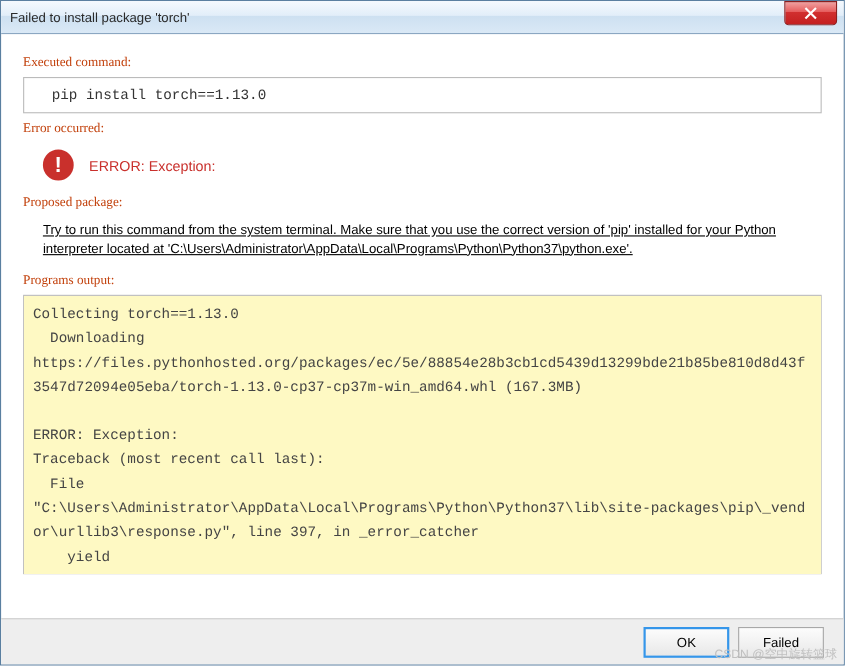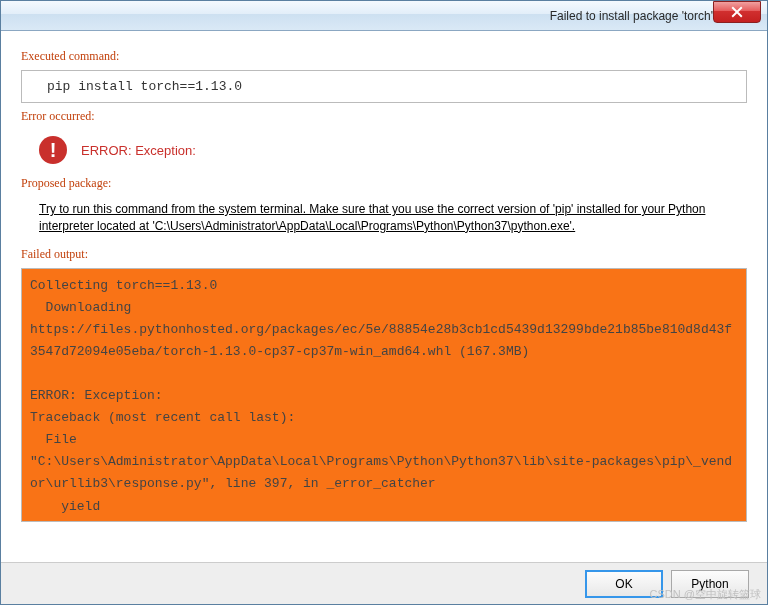--- a/index.html
+++ b/index.html
@@ -1,28 +1,28 @@
 <!DOCTYPE html>
 <html><head>
   <meta charset="utf-8">
   <style>
     * { box-sizing: border-box; margin: 0; padding: 0; }
     body { width: 768px; height: 605px; font-family: "Segoe UI", Tahoma, sans-serif; font-size: 12px; background: #fff; border: 1px solid #5a7fa0; position: relative; }
     .titlebar { height: 30px; background: linear-gradient(to bottom, #f4f9fe 0%, #e2eef9 45%, #cde0f1 46%, #dae9f6 100%); display: flex; align-items: center; border-bottom: 1px solid #8ba7c2; position: relative; }
-    .titlebar-text { padding-left: 8px; color: #2a2a2a; font-size: 12px; flex: 1; text-align: right; }
+    .titlebar-text { padding-left: 8px; color: #2a2a2a; font-size: 12px; flex: 1; }
     .close-btn { width: 48px; height: 22px; background: linear-gradient(to bottom, #f0a0a0 0%, #e55b5b 45%, #d12f2f 46%, #c42020 100%); border: 1px solid #8a2020; border-radius: 0 0 4px 4px; margin-right: 6px; margin-top: -8px; display: flex; align-items: center; justify-content: center; }
     .close-btn svg { width: 12px; height: 12px; }
     .content { padding: 12px 20px 50px 20px; }
     .section-label { margin: 6px 0 6px 0; color: #c2410c; font-family: Liberation Serif, serif; }
     .cmd-box { border: 1px solid #bbb; background: #fff; padding: 8px 25px; font-family: "Courier New", monospace; font-size: 13px; color: #333; }
     .error-row { display: flex; align-items: center; gap: 14px; padding: 6px 0 6px 18px; }
     .err-icon { width: 28px; height: 28px; border-radius: 50%; background: #c9302c; display: flex; align-items: center; justify-content: center; color: #fff; font-weight: bold; font-size: 20px; }
     .err-text { color: #c9302c; font-size: 13px; }
     .solution-text { padding: 4px 0 6px 18px; color: #000; line-height: 1.4; text-decoration: underline; }
-    .output-box { border: 1px solid #bbb; background: #f97316; height: 254px; overflow-y: auto; padding: 6px 8px; font-family: "SimSun","Courier New",monospace; font-size: 13px; color: #444; line-height: 1.7; }
+    .output-box { border: 1px solid #bbb; background: #fef9c3; height: 254px; overflow-y: auto; padding: 6px 8px; font-family: "SimSun","Courier New",monospace; font-size: 13px; color: #444; line-height: 1.7; }
     .output-box .line { white-space: pre-wrap; word-break: break-all; }
     .footer { position: absolute; bottom: 0; left: 0; right: 0; height: 42px; background: #eee; border-top: 1px solid #ccc; display: flex; justify-content: flex-end; align-items: center; gap: 8px; padding-right: 18px; }
     .btn { min-width: 78px; height: 28px; border: 1px solid #a8a8a8; background: linear-gradient(to bottom,#fcfcfc,#e8e8e8); font-size: 12px; cursor: pointer; }
     .btn.primary { border: 2px solid #3596ea; }
     .watermark { position: absolute; right: 6px; bottom: 2px; color: #c0c0c0; font-size: 11px; pointer-events: none; }
     ::-webkit-scrollbar { width: 16px; }
     ::-webkit-scrollbar-track { background: #f0f0f0; border-left: 1px solid #ccc; }
     ::-webkit-scrollbar-thumb { background: #cfcfcf; border: 1px solid #aaa; }
   </style>
 </head>
@@ -44,33 +44,33 @@
 
   <div class="section-label">Error occurred:</div>
   <div class="error-row">
     <div class="err-icon">!</div>
     <div class="err-text">ERROR: Exception:</div>
   </div>
 
   <div class="section-label">Proposed package:</div>
   <div class="solution-text">Try to run this command from the system terminal. Make sure that you use the correct version of 'pip' installed for your Python interpreter located at 'C:\Users\Administrator\AppData\Local\Programs\Python\Python37\python.exe'.</div>
 
-  <div class="section-label">Failed output:</div>
+  <div class="section-label">Programs output:</div>
   <div class="output-box" id="output-box">
       <div class="line">Collecting torch==1.13.0</div>
       <div class="line">  Downloading</div>
       <div class="line">https://files.pythonhosted.org/packages/ec/5e/88854e28b3cb1cd5439d13299bde21b85be810d8d43f3547d72094e05eba/torch-1.13.0-cp37-cp37m-win_amd64.whl (167.3MB)</div>
       <div class="line">&nbsp;</div>
       <div class="line">ERROR: Exception:</div>
       <div class="line">Traceback (most recent call last):</div>
       <div class="line">  File</div>
       <div class="line">"C:\Users\Administrator\AppData\Local\Programs\Python\Python37\lib\site-packages\pip\_vendor\urllib3\response.py", line 397, in _error_catcher</div>
       <div class="line">    yield</div>
       <div class="line">  File</div>
     </div>
 
 </div>
 
 <div class="footer">
   <button class="btn primary">OK</button>
-  <button class="btn">Python</button>
+  <button class="btn">Failed</button>
   <div class="watermark">CSDN @空中旋转篮球</div>
 </div>
 
 </body></html>

